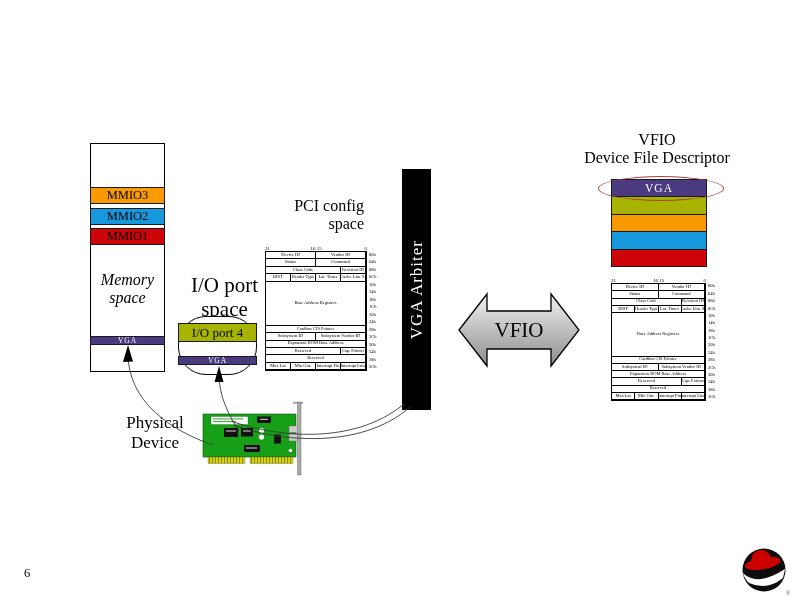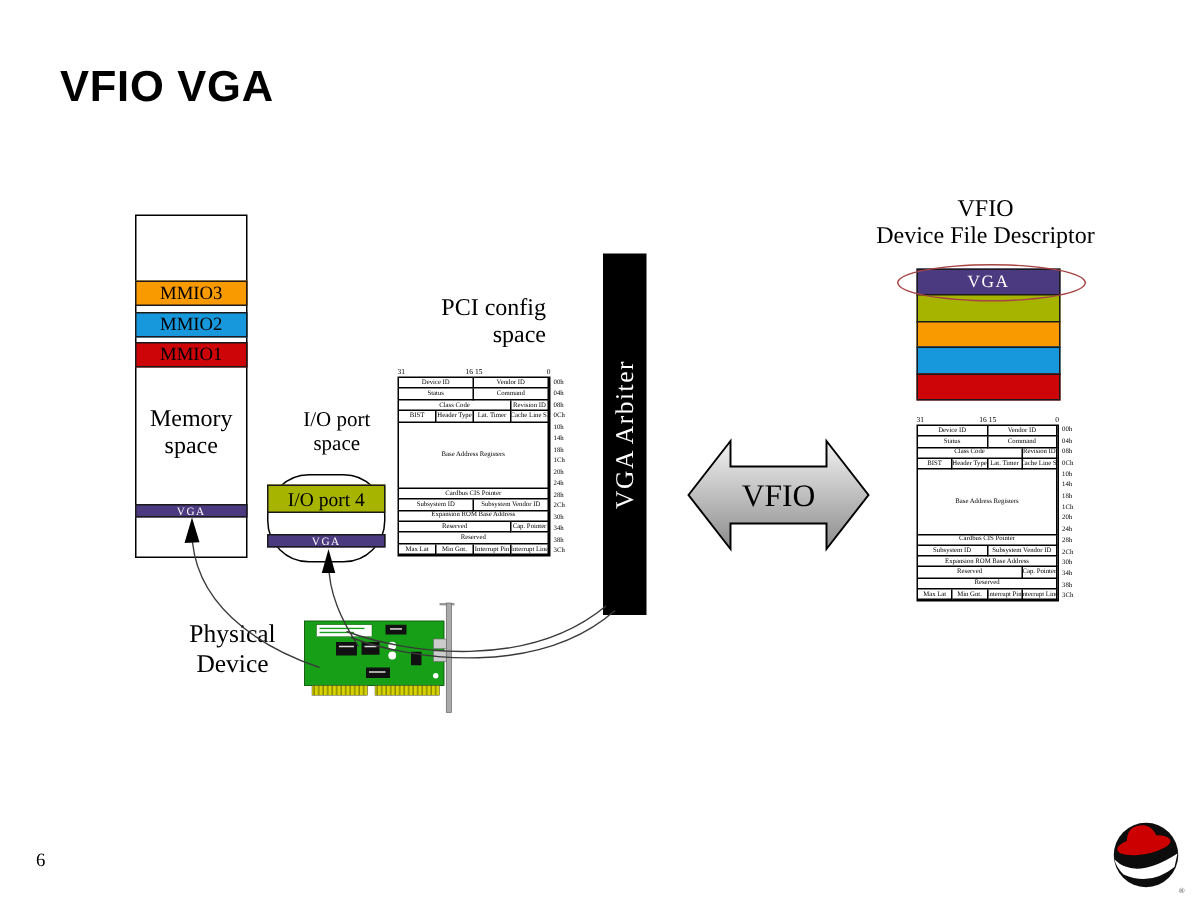--- a/index.html
+++ b/index.html
@@ -69,32 +69,31 @@
 
   
   .page-num{left:24px;top:566px;font-family:"Liberation Serif",serif;font-size:12.5px;color:#000;}
   .author{left:0;top:566px;width:800px;text-align:center;font-size:13.5px;font-weight:bold;color:#000;}
 </style>
 </head>
 <body>
 
 <div class="slide">
 
-  <div class="abs slide-title">VFIO VGA</div>
 
   <div class="abs col-box mem-col">
     <div class="band band-lg" style="top: 43px; height: 17px; background: rgb(248, 154, 0);">MMIO3</div>
     <div class="band band-lg" style="top: 64px; height: 17px; background: rgb(24, 152, 220);">MMIO2</div>
     <div class="band band-lg" style="top: 84px; height: 17px; background: rgb(205, 4, 8); text-align: right;">MMIO1</div>
-    <div class="col-label serif pre" style="top:127px;">Memory
+    <div class="col-label serif pre" style="top:127px;font-style:italic;">Memory
 space</div>
     <div class="band vga-band" style="top: 192px; height: 9px; background: rgb(76, 58, 128);">VGA</div>
   </div>
 
-  <div class="abs free-label pre" style="left:172px;top:273px;width:105px;font-size:14px;">I/O port
+  <div class="abs free-label pre" style="left:172px;top:273px;width:105px;font-size:21px;">I/O port
 space</div>
   <div class="abs col-box io-col">
     <div class="band band-lg" style="top: 6px; height: 19px; font-size: 13px; background: rgb(166, 180, 0);">I/O port 4</div>
     <div class="band vga-band" style="top: 39px; height: 9px; background: rgb(76, 58, 128);">VGA</div>
   </div>
 
   <div class="abs free-label pre" style="left:256px;top:197px;width:108px;font-size:16px;text-align:right;">PCI config
 space</div>
   <div class="pci-group pci-left pci-table">
     <div class="pci-axis">

